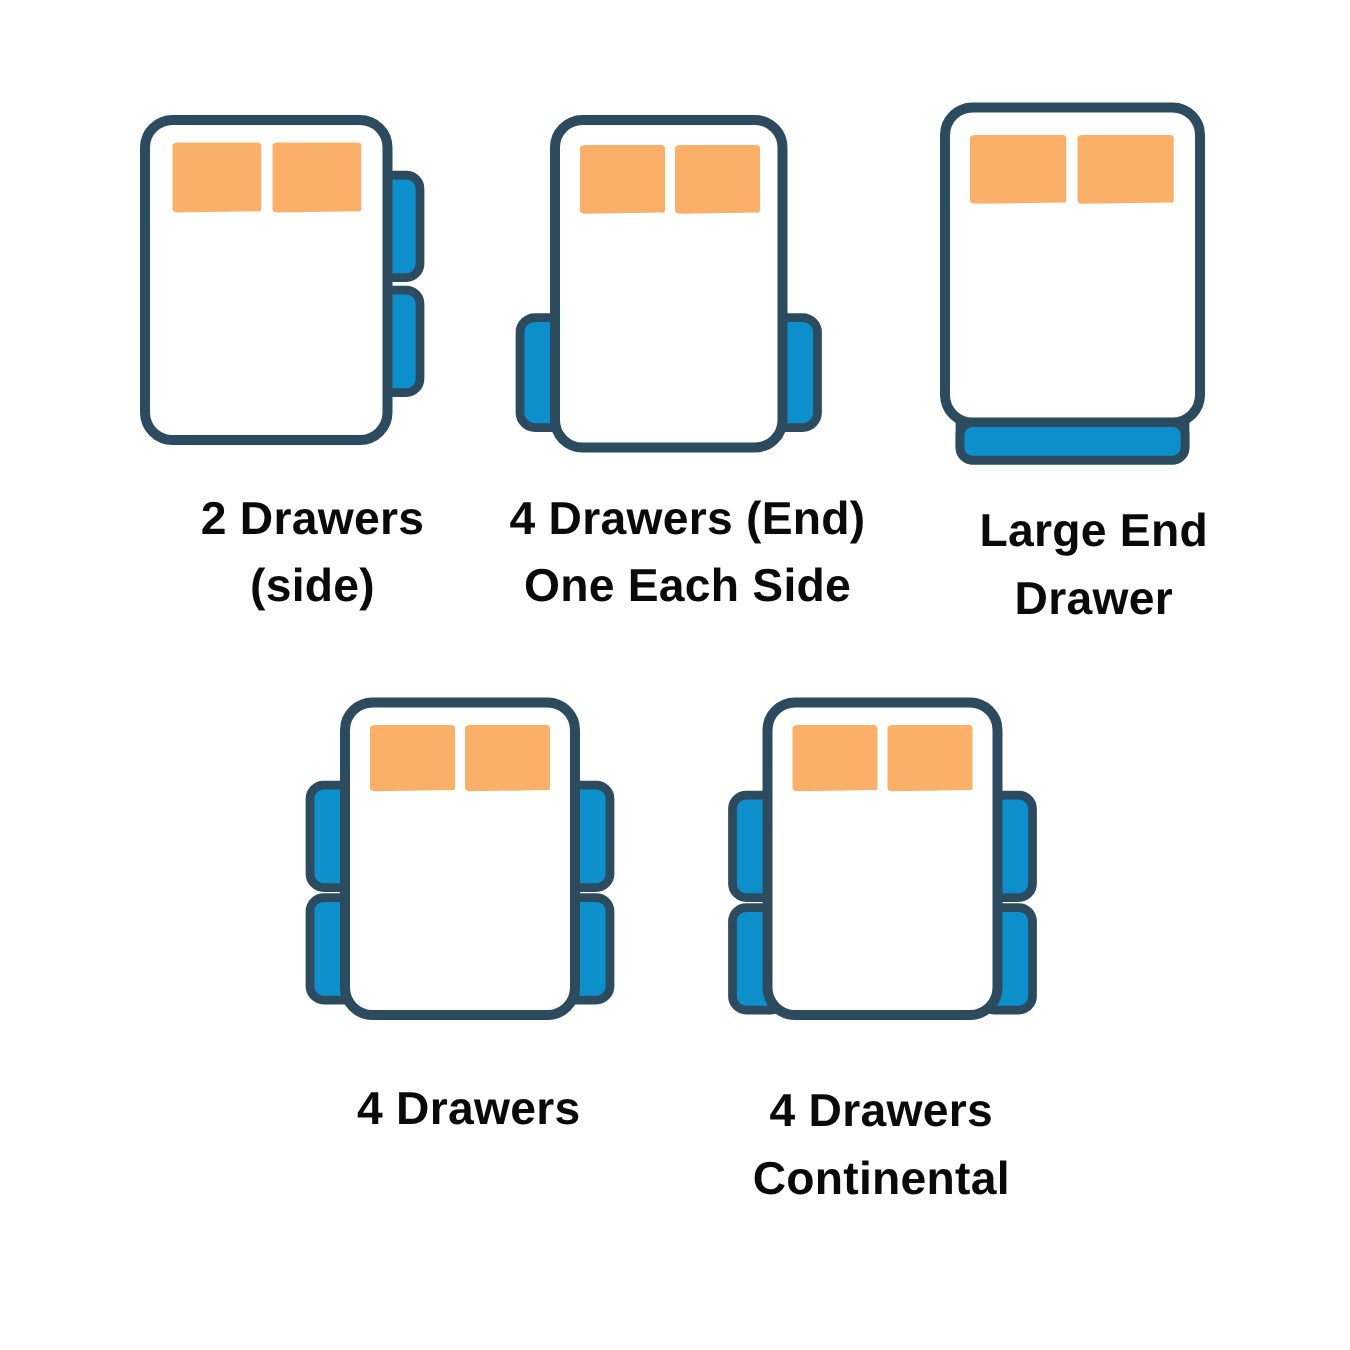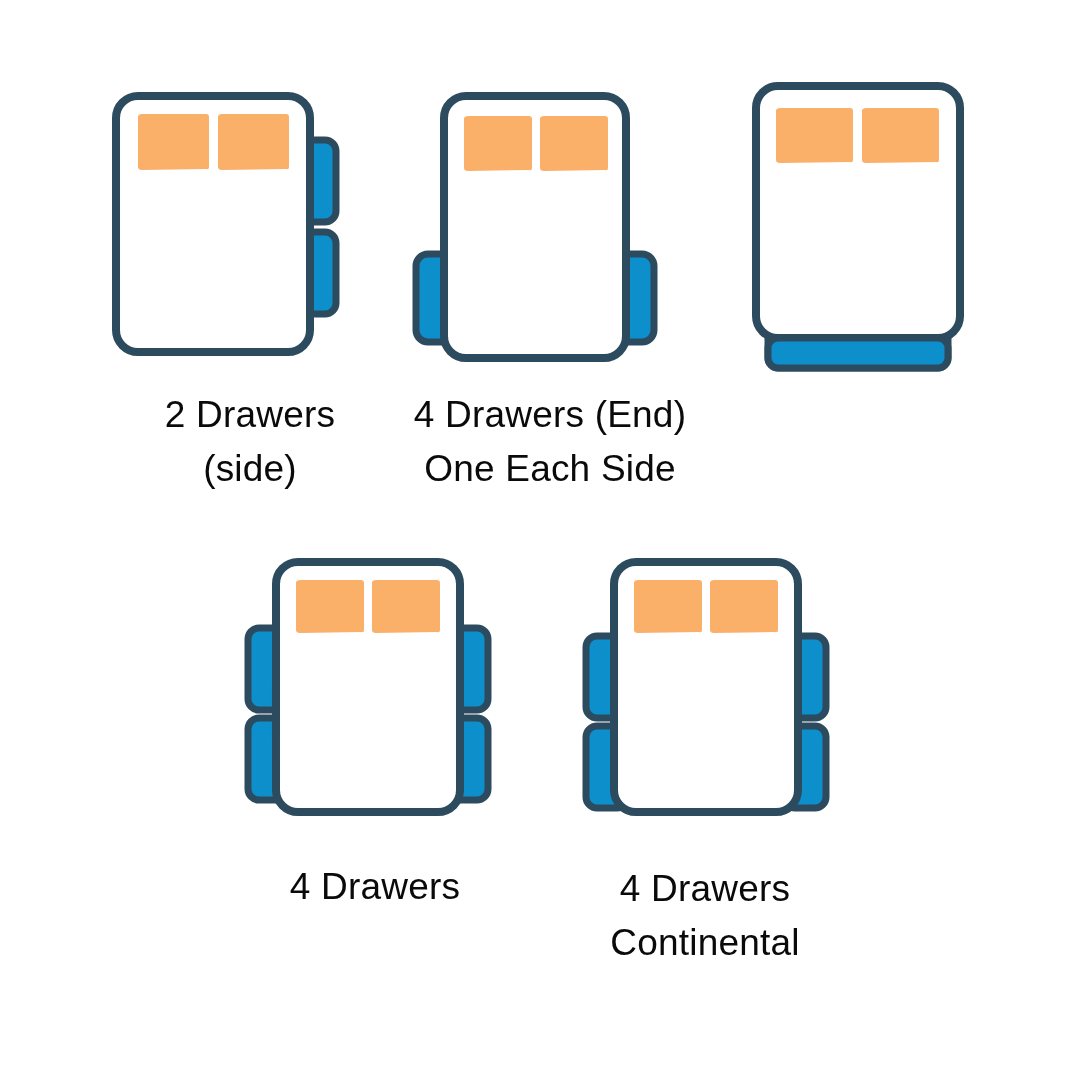--- a/index.html
+++ b/index.html
@@ -31,21 +31,21 @@
     overflow: visible;
   }
 
   .bed-label {
     position: absolute;
     text-align: center;
     color: #0a0a0a;
     font-family: "Liberation Sans", sans-serif;
     font-size: 37px;
     line-height: 1.45;
-    font-weight: 400;
+    font-weight: 700;
     letter-spacing: 0.2px;
     white-space: pre-line;
   }
 
   
   .pos-0 { left: 112px; top: 92px; }
   .pos-1 { left: 410px; top: 92px; }
   .pos-2 { left: 752px; top: 82px; }
   .pos-3 { left: 240px; top: 558px; }
   .pos-4 { left: 578px; top: 558px; }
@@ -100,20 +100,22 @@
     <svg class="bed-svg" width="212" height="296" viewBox="0 0 212 296" xmlns="http://www.w3.org/2000/svg">
       <rect x="16" y="236" width="180" height="50" rx="10" ry="10" fill="#0D8FCC" stroke="#2D4B5E" stroke-width="7"></rect>
       <rect x="4" y="4" width="204" height="252" rx="22" ry="22" fill="#FFFFFF" stroke="#2D4B5E" stroke-width="8"></rect>
       <rect x="16" y="256" width="180" height="30" rx="10" ry="10" fill="#0D8FCC" stroke="#2D4B5E" stroke-width="7"></rect>
       <g>
         <path d="M24 28 Q25 26 28 26 L98 26 Q101 26 101 29 L101 78 Q101 81 98 80 L28 81 Q24 81 24 78 Z" fill="#FBB069"></path>
         <path d="M110 28 Q111 26 114 26 L184 26 Q187 26 187 29 L187 78 Q187 81 184 80 L114 81 Q110 81 110 78 Z" fill="#FBB069"></path>
       </g>
     </svg>
   </div>
+  <div class="bed-label lab-2">Large End
+Drawer</div>
 
   <div class="bed-card pos-3">
     <svg class="bed-svg" width="256" height="262" viewBox="0 0 256 262" xmlns="http://www.w3.org/2000/svg">
       <g>
         <rect x="8" y="70" width="42" height="82" rx="11" ry="11" fill="#0D8FCC" stroke="#2D4B5E" stroke-width="7"></rect>
         <rect x="8" y="160" width="42" height="82" rx="11" ry="11" fill="#0D8FCC" stroke="#2D4B5E" stroke-width="7"></rect>
       </g>
       <g>
         <rect x="206" y="70" width="42" height="82" rx="11" ry="11" fill="#0D8FCC" stroke="#2D4B5E" stroke-width="7"></rect>
         <rect x="206" y="160" width="42" height="82" rx="11" ry="11" fill="#0D8FCC" stroke="#2D4B5E" stroke-width="7"></rect>

